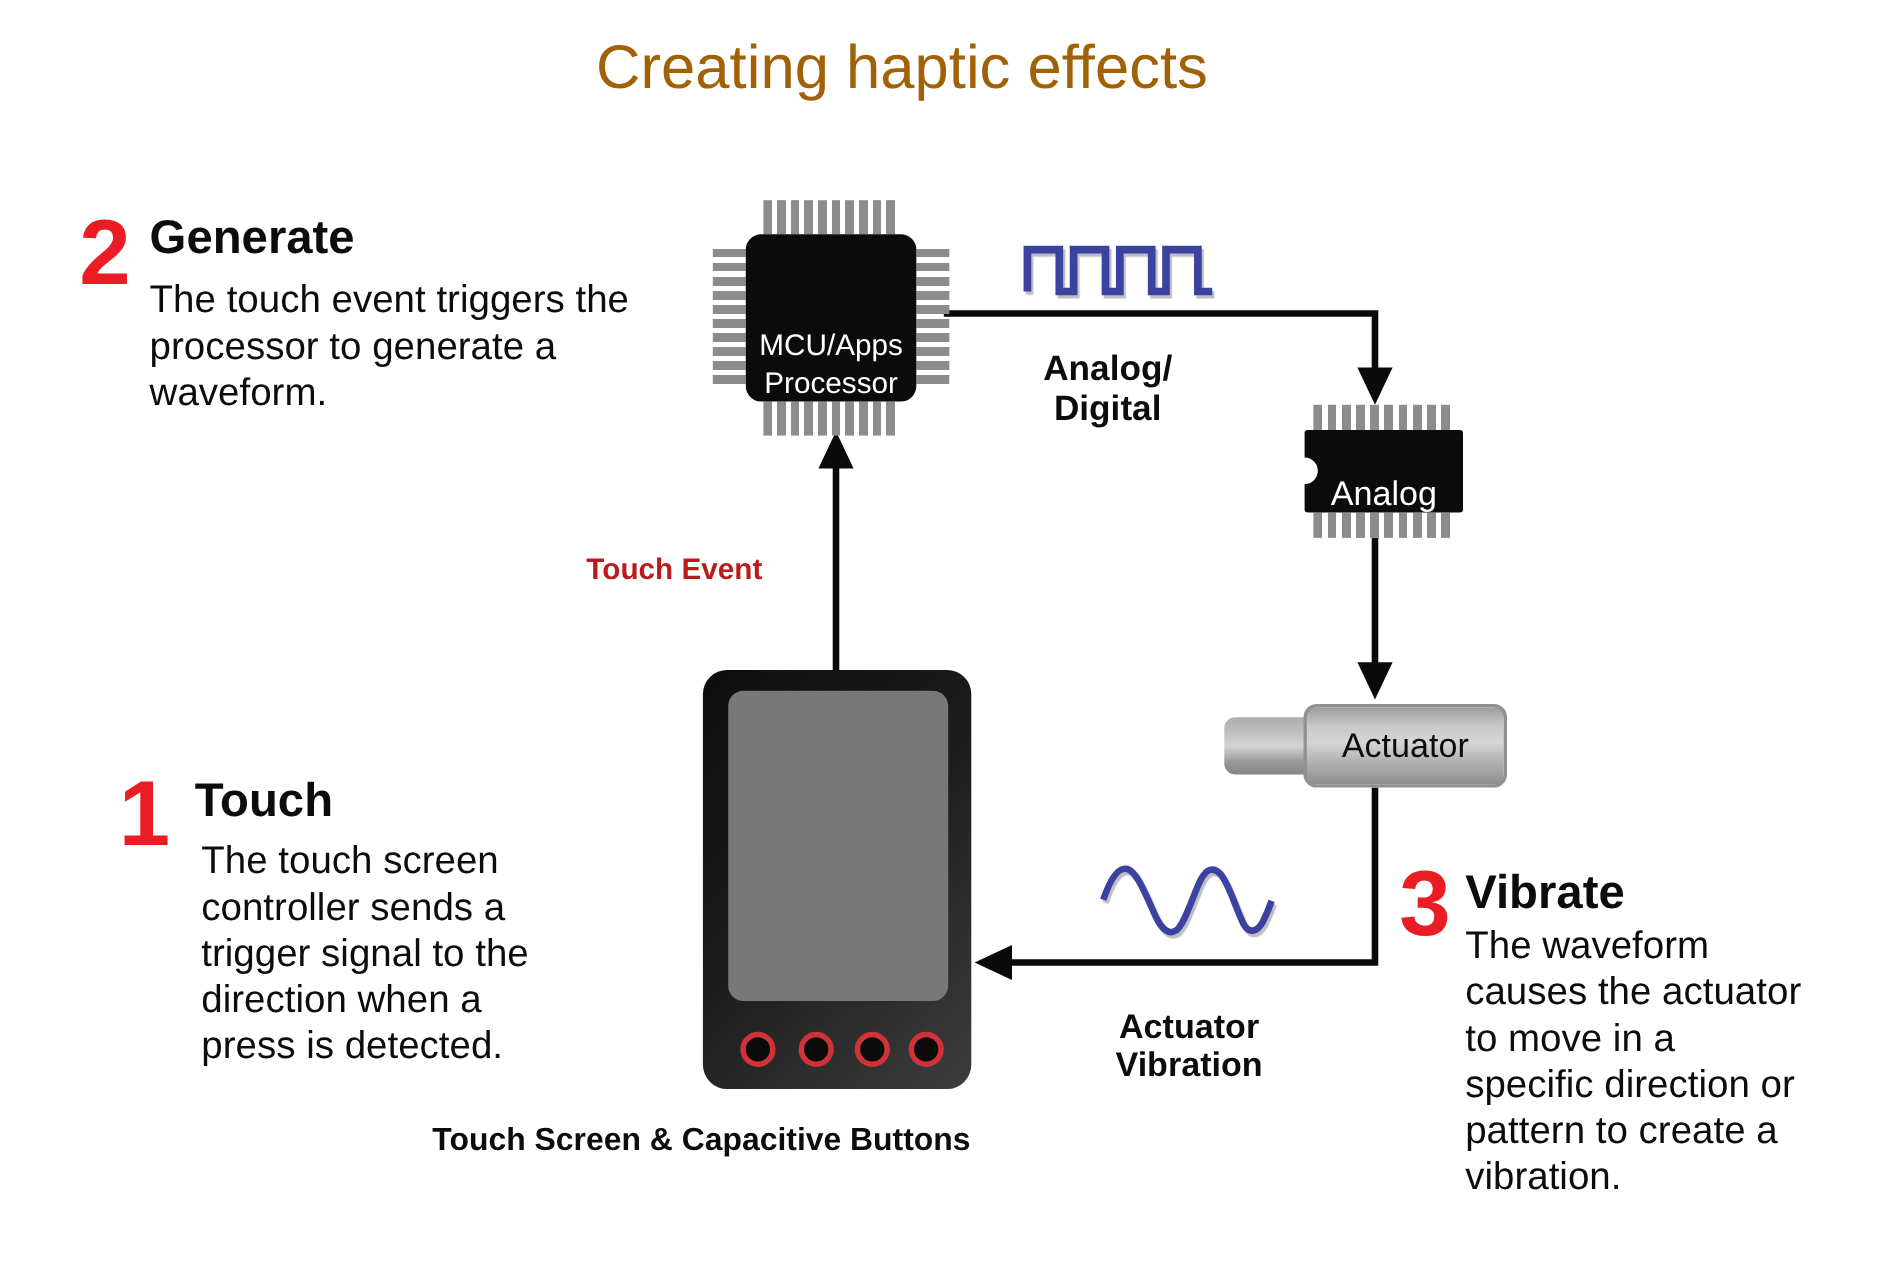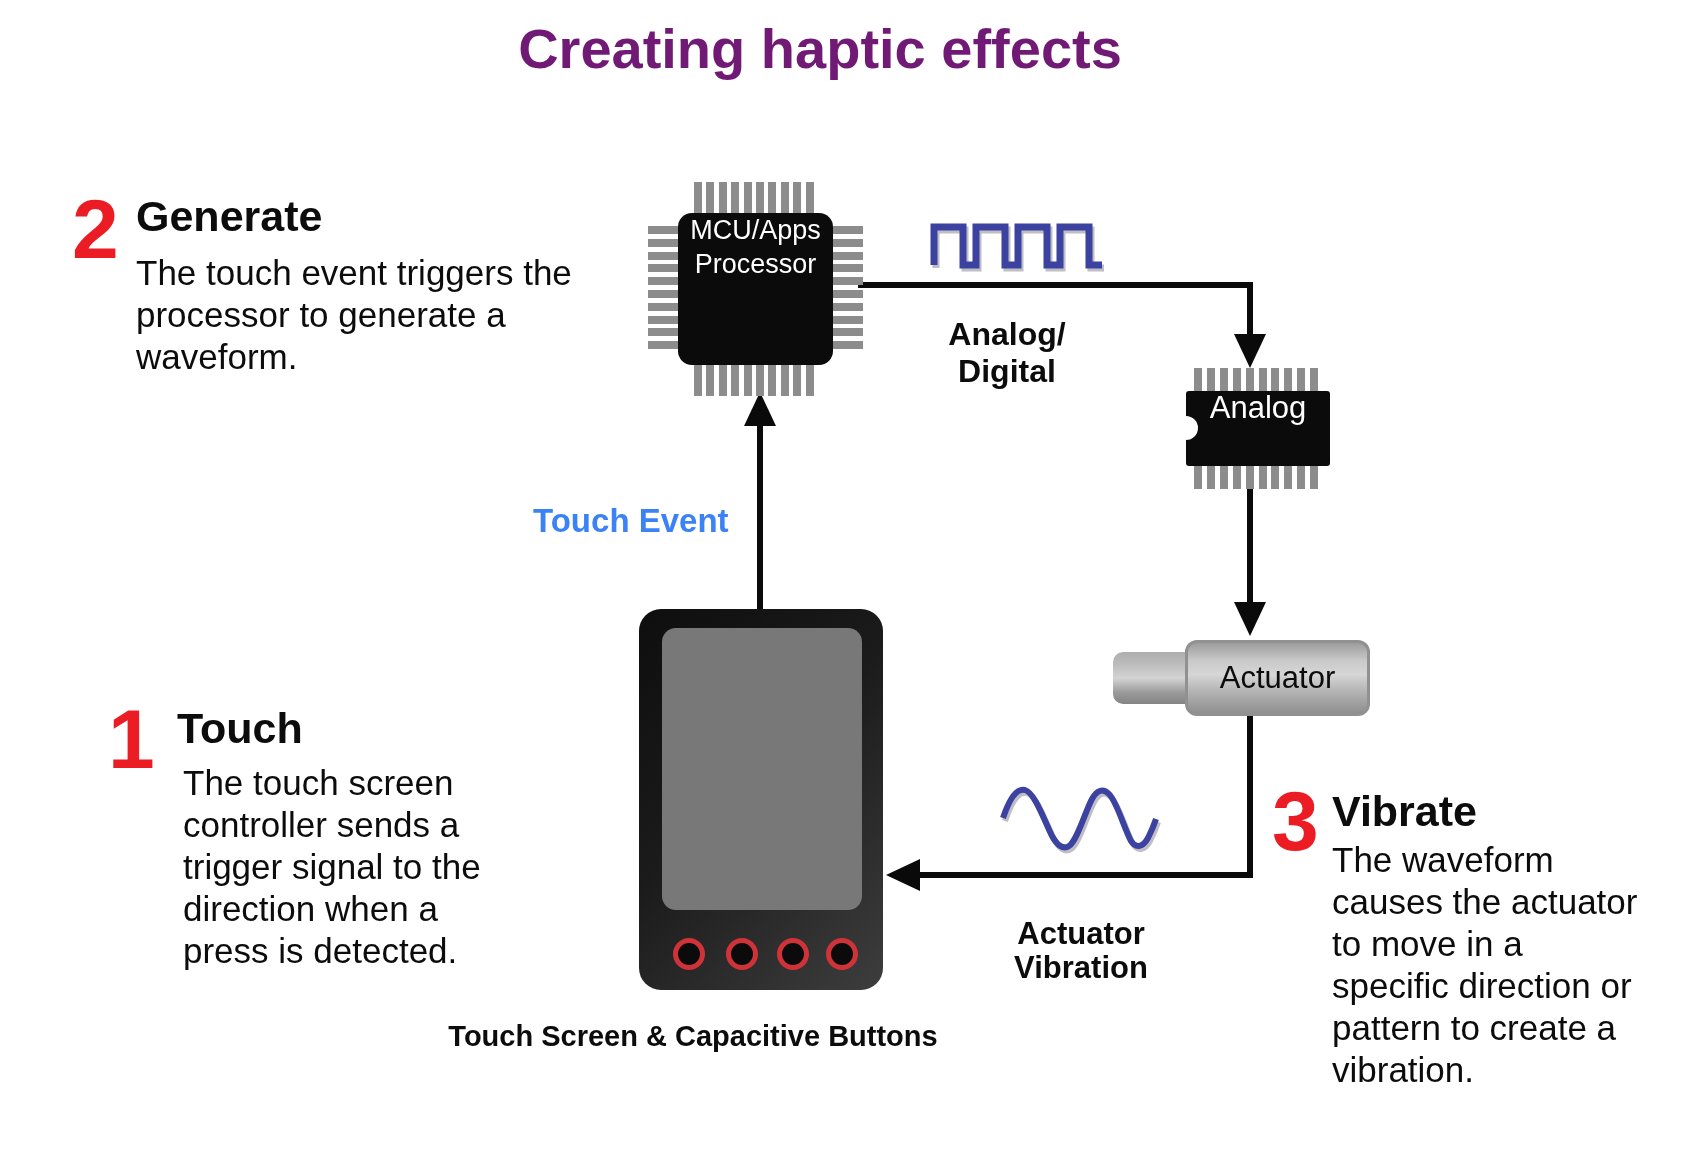--- a/index.html
+++ b/index.html
@@ -3,31 +3,31 @@
 <meta charset="utf-8">
 <style>
   html,body{margin:0;padding:0;background:#ffffff;}
   #canvas{
     position:relative;width:1706px;height:1155px;background:#ffffff;overflow:hidden;
     font-family:"Liberation Sans", sans-serif;color:#111;
   }
   .abs{position:absolute;}
   
   .title{
-    left:0;top:16px;width:1640px;text-align:center;
-    font-size:56px;font-weight:bold;color:#701a75;letter-spacing:0;
+    left:0;top:28px;width:1640px;text-align:center;
+    font-size:56px;font-weight:normal;color:#a16207;letter-spacing:0;
   }
   .step-num{font-size:84px;font-weight:bold;color:#EC1C24;line-height:1;}
   .step-head{font-size:43px;font-weight:bold;color:#0c0c0c;line-height:1;}
   .step-body{font-size:35px;color:#0c0c0c;line-height:42px;white-space:pre-line;}
-  .flow-label{font-size:33px;font-weight:bold;color:#3b82f6;}
+  .flow-label{font-size:27px;font-weight:bold;color:#b91c1c;}
   .flow-label-2l{font-size:32px;font-weight:bold;color:#0c0c0c;line-height:37px;white-space:pre-line;text-align:center;margin-top:16px;}
-  .caption{font-size:29px;font-weight:bold;color:#0c0c0c;text-align:center;}
+  .caption{font-size:29px;font-weight:bold;color:#0c0c0c;text-align:left;}
   
-  .chip-body{background:#0b0b0b;border-radius:14px;display:flex;align-items:flex-start;justify-content:center;}
+  .chip-body{background:#0b0b0b;border-radius:14px;display:flex;align-items:flex-end;justify-content:center;}
   .chip-label{color:#ffffff;text-align:center;font-size:27px;line-height:34px;white-space:pre-line;}
   .pins-h{background:repeating-linear-gradient(90deg,#8c8c8c 0,#8c8c8c 8px,transparent 8px,transparent 12.4px);}
   .pins-v{background:repeating-linear-gradient(180deg,#8c8c8c 0,#8c8c8c 8px,transparent 8px,transparent 12.8px);}
   .driver-pins{background:repeating-linear-gradient(90deg,#8c8c8c 0,#8c8c8c 8px,transparent 8px,transparent 12.9px);}
   .notch{background:#ffffff;border-radius:50%;width:24px;height:24px;}
   
   .act-main{
     border:3px solid #919191;border-radius:12px;
     background:linear-gradient(180deg,#9d9d9d 0%,#c9c9c9 25%,#d6d6d6 45%,#b5b5b5 68%,#8f8f8f 100%);
     display:flex;align-items:center;justify-content:center;

